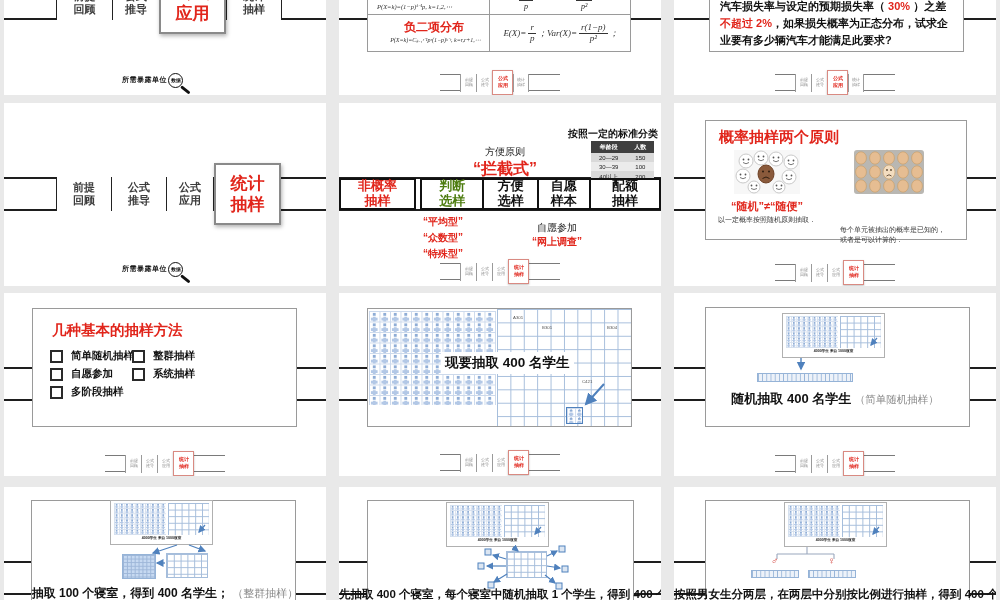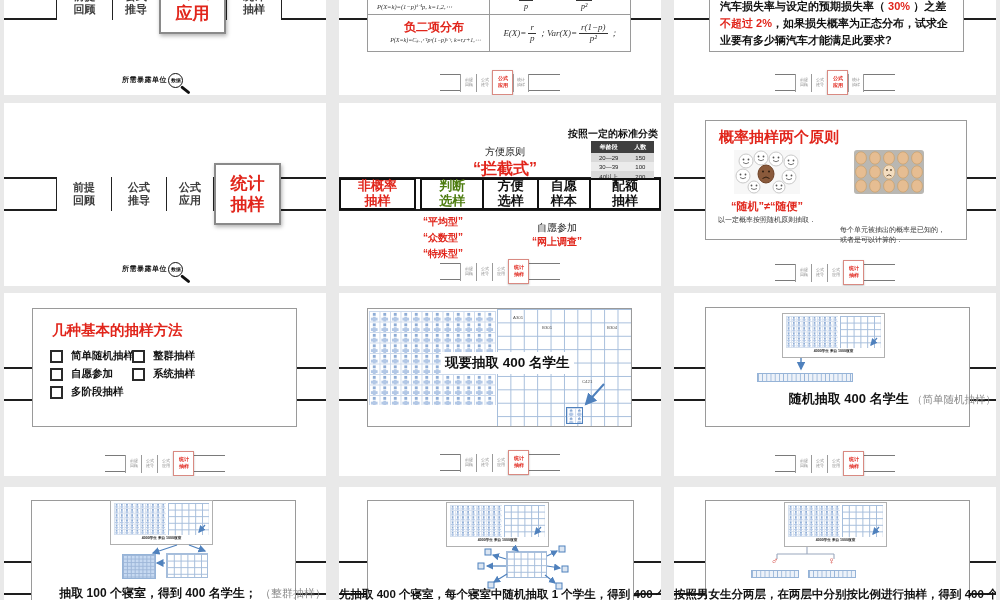--- a/index.html
+++ b/index.html
@@ -79,21 +79,21 @@
     background-size:4.2px 8px; }
 
   
   .minidorm { position:absolute; width:103px; height:45px; background:#fff; border:1px solid #b0b0b0; }
   .md-ppl { position:absolute; left:3px; top:2px; width:52px; height:32px; }
   .md-rooms { position:absolute; left:57px; top:2px; right:3px; height:32px; }
   .md-cap { position:absolute; left:0; right:0; bottom:1px; text-align:center; color:#222;
     font-weight:bold; font-size:6px; transform:scale(0.6); white-space:nowrap; }
   .md-arrow { position:absolute; right:5px; top:23px; }
 
-  .cap-line { position:absolute; left:0; right:0; text-align:right; font-weight:bold;
+  .cap-line { position:absolute; left:0; right:0; text-align:center; font-weight:bold;
     font-size:12px; color:#111; white-space:nowrap; }
   .gray { color:#8a8a8a; font-weight:normal; }
   .r { color:var(--red); }
   .rb { color:var(--red); font-weight:bold; }
 
   
   .fml { font-family:"Liberation Serif",serif; font-style:italic; color:#333; }
   .frac { display:inline-block; vertical-align:middle; text-align:center; margin:0 2px; }
   .frac .fn { display:block; border-bottom:1px solid #333; line-height:1.1; padding:0 2px; }
   .frac .fd { display:block; line-height:1.1; }

